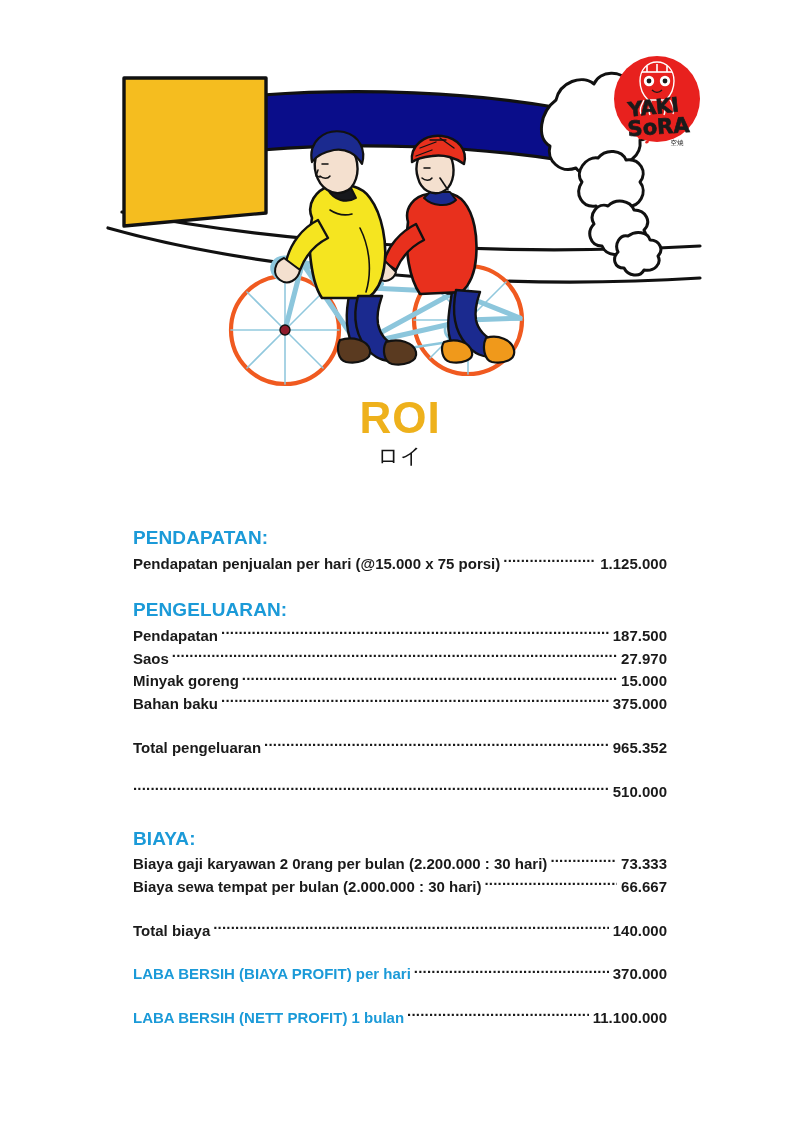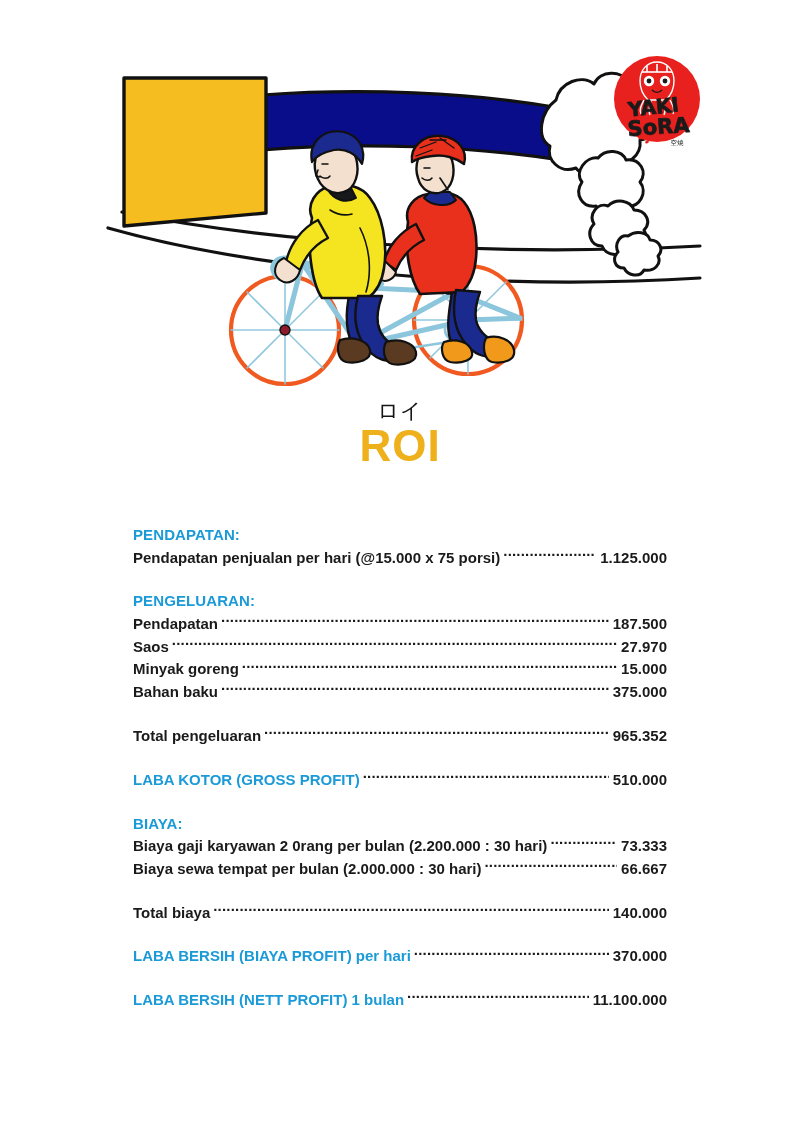--- a/index.html
+++ b/index.html
@@ -69,21 +69,21 @@
   }
   .group {
     margin: 0;
   }
   .group + .group {
     margin-top: 21px;
   }
   .section-heading {
     color: #1b9ad8;
     font-weight: bold;
-    font-size: 15px;
+    font-size: 19px;
     letter-spacing: 0.1px;
     line-height: 1.5;
     white-space: nowrap;
   }
   .line {
     display: flex;
     align-items: baseline;
     width: 100%;
     font-size: 15px;
     font-weight: bold;
@@ -406,22 +406,22 @@
         <g fill="#e8211e">
           <ellipse cx="27" cy="83" rx="3" ry="2" transform="rotate(-25 27 83)"></ellipse>
           <ellipse cx="33" cy="88" rx="2" ry="1.3" transform="rotate(-25 33 88)"></ellipse>
         </g>
       </g>
 
     </svg>
   </div>
 
   <div id="title-block">
+    <div id="roi-title">ROI</div>
     <div id="roi-subtitle">ロイ</div>
-    <div id="roi-title">ROI</div>
   </div>
 
   <div id="sheet">
       <div class="group">
         <div class="section-heading">PENDAPATAN:</div>
         <div class="items">
           <div class="line">
             <span class="lbl">Pendapatan penjualan per hari (@15.000 x 75 porsi)</span>
             <span class="leader"></span>
             <span class="val">1.125.000</span>
@@ -458,21 +458,20 @@
           <div class="line">
             <span class="lbl">Total pengeluaran</span>
             <span class="leader"></span>
             <span class="val">965.352</span>
           </div>
         </div>
       </div>
       <div class="group">
         <div class="items">
           <div class="line blue">
-            <span class="lbl">LABA KOTOR (GROSS PROFIT)</span>
             <span class="leader"></span>
             <span class="val">510.000</span>
           </div>
         </div>
       </div>
       <div class="group">
         <div class="section-heading">BIAYA:</div>
         <div class="items">
           <div class="line">
             <span class="lbl">Biaya gaji karyawan 2 0rang per bulan (2.200.000 : 30 hari)</span>

